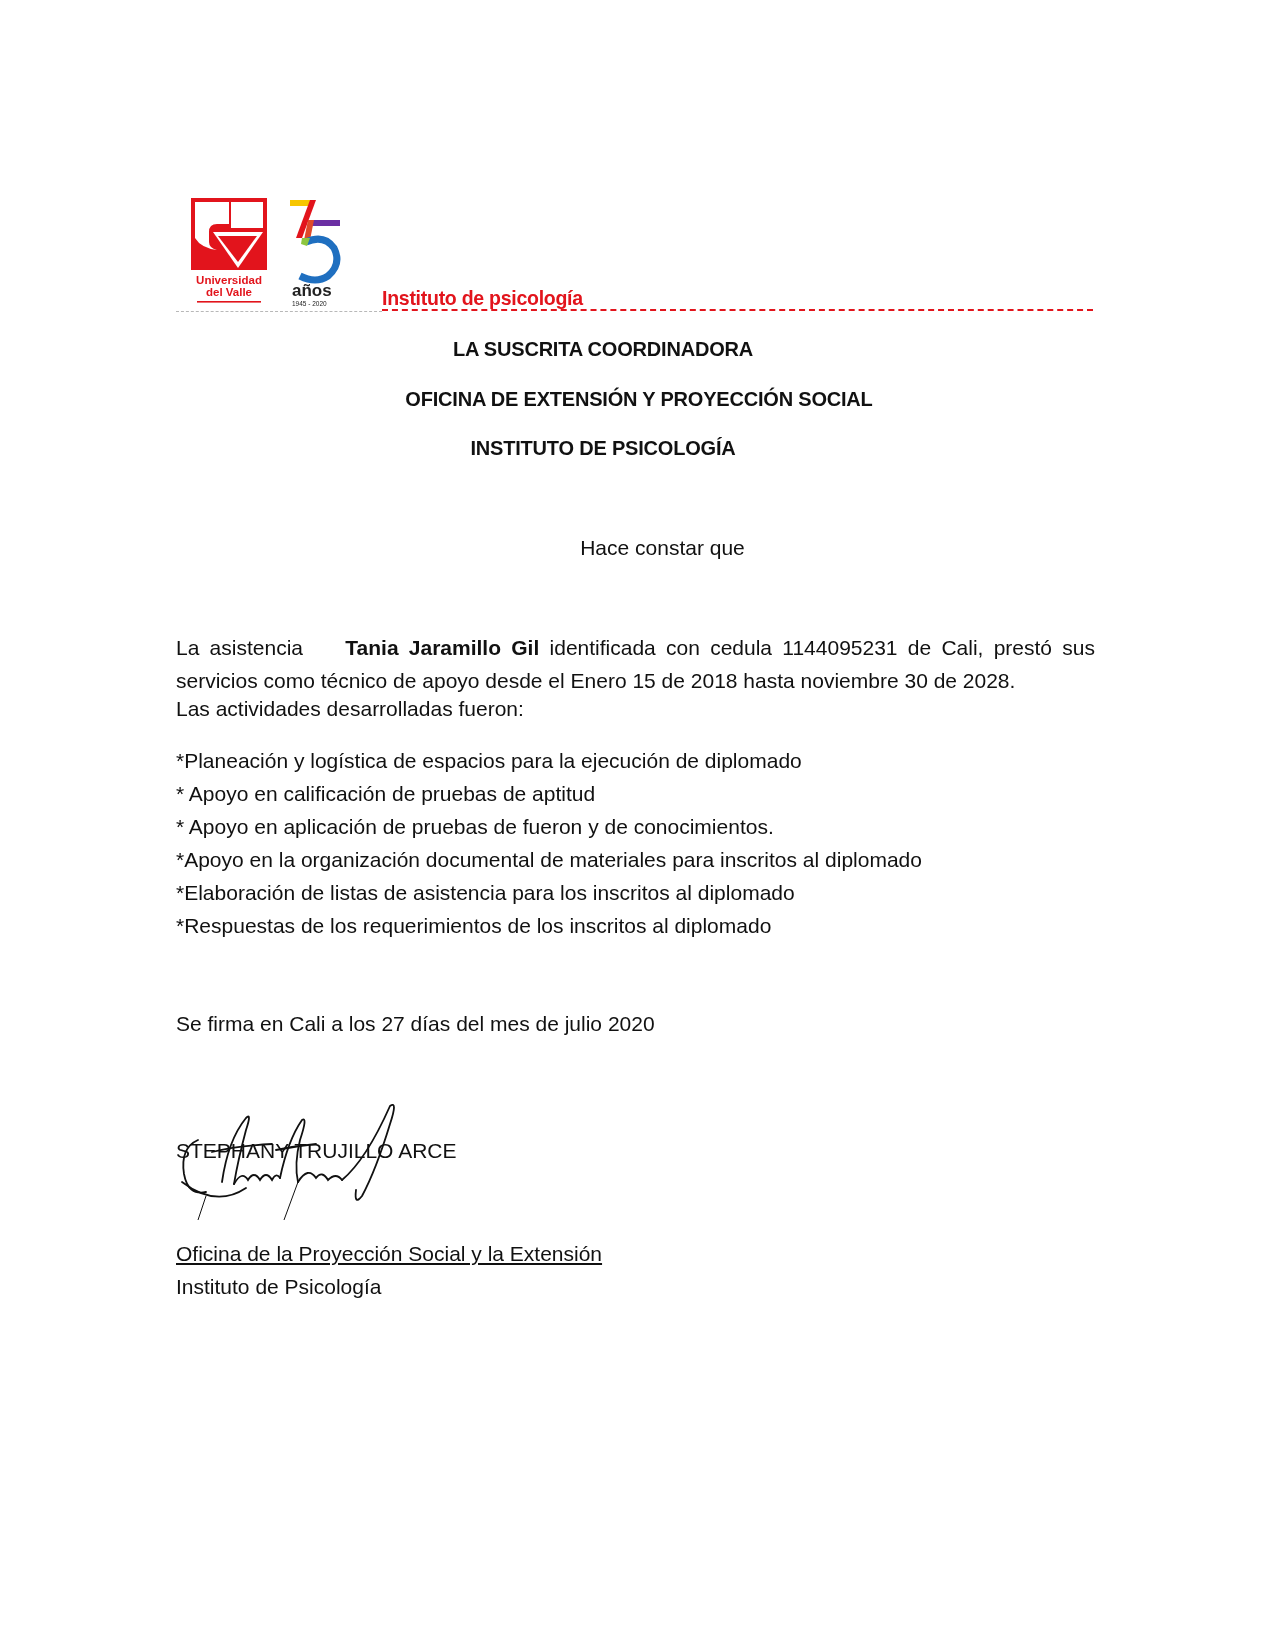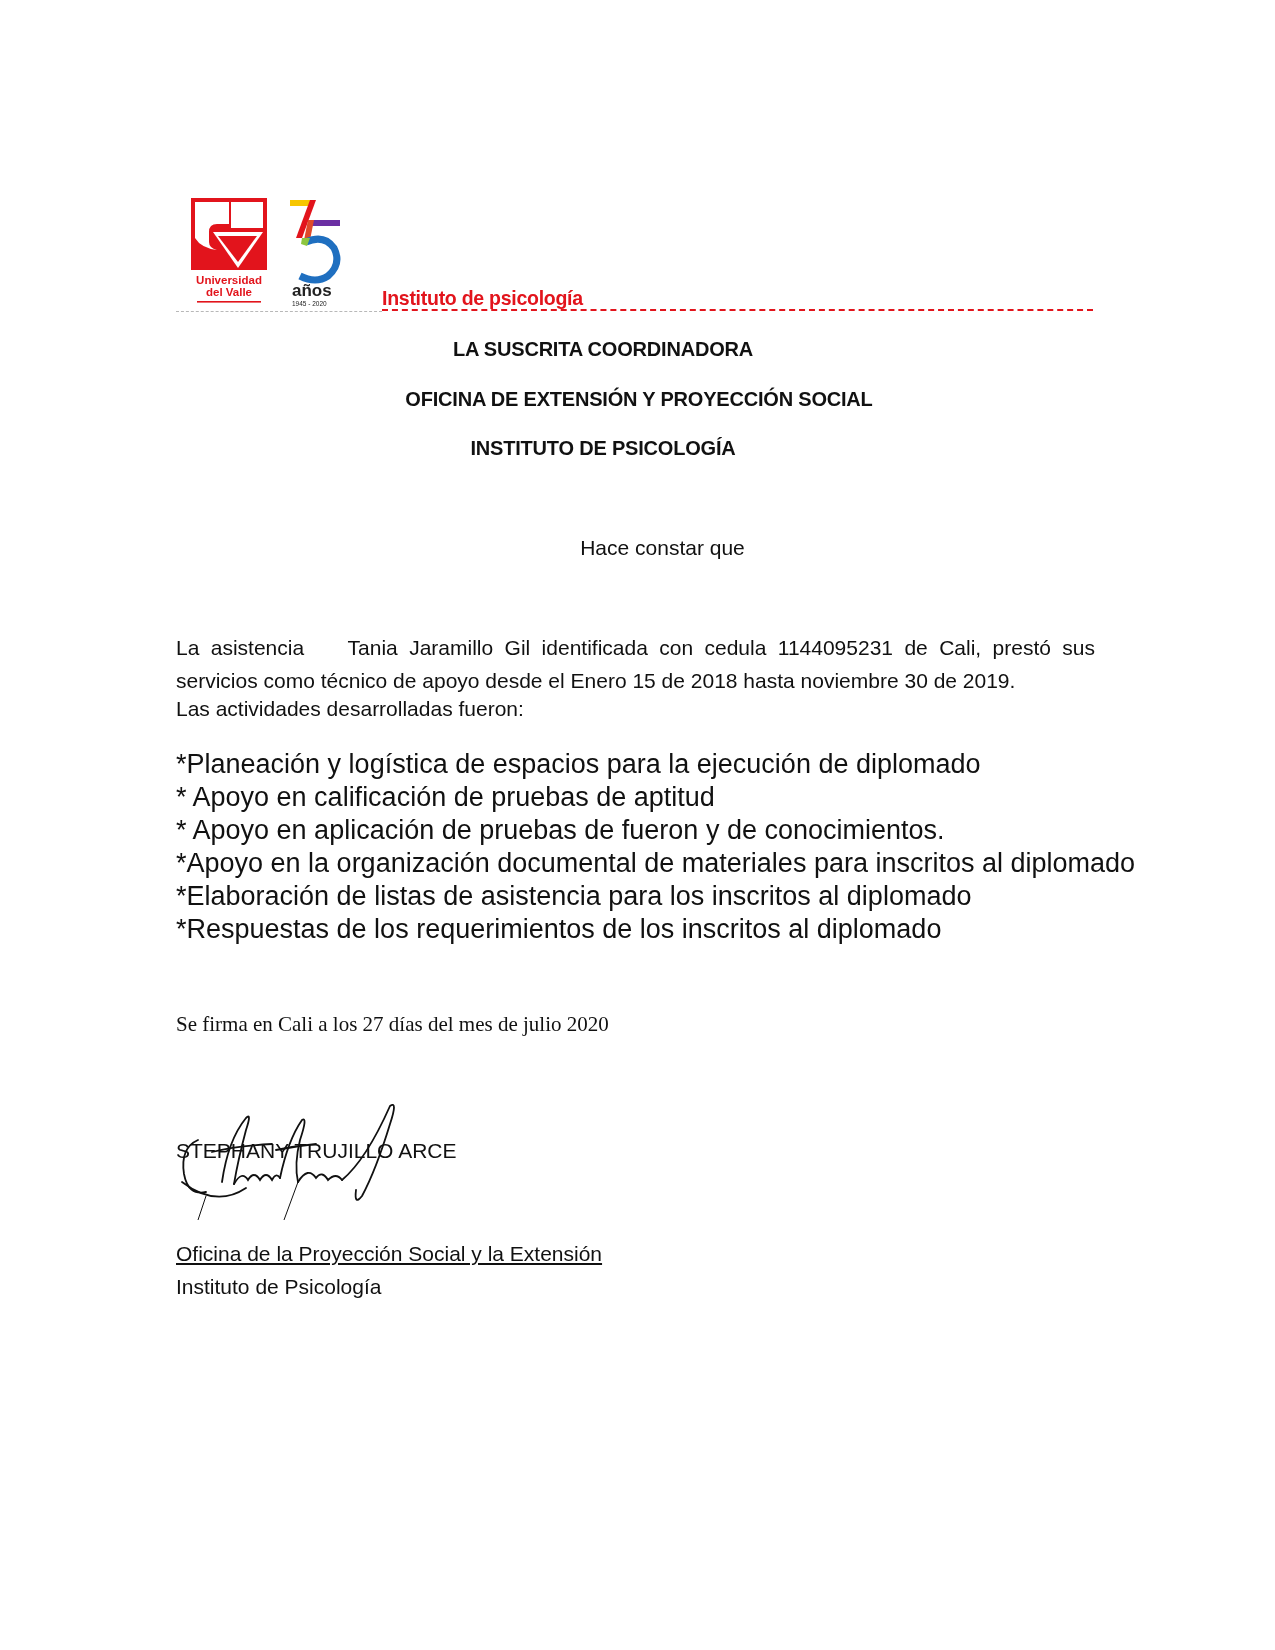--- a/index.html
+++ b/index.html
@@ -22,24 +22,24 @@
              font-size: 20px; letter-spacing: -0.2px; }
   #heading-1 { top: 338px; }
   #heading-2 { top: 388px; margin-left: 36px; }
   #heading-3 { top: 437px; }
   #intro { left: 0; width: 1275px; text-align: center; top: 536px; font-size: 21px; padding-left: 25px; }
 
   
   .line { left: 176px; font-size: 21px; white-space: nowrap; }
   #para { left: 176px; top: 631px; width: 919px; font-size: 21px; line-height: 33px;
           text-align: justify; text-align-last: left; }
-  #para b { font-weight: normal; margin-left: 32px; }
+  #para b { font-weight: bold; margin-left: 32px; }
   #activities-intro-line { top: 697px; }
-  .act { font-size: 27px; }
-  #date-line { top: 1012px; font-family: Liberation Serif, serif; }
+  .act { font-size: 21px; }
+  #date-line { top: 1012px; }
 
   
   #signature { left: 176px; top: 1100px; width: 240px; height: 120px; }
   #signer-name { top: 1139px; }
   #signer-office { top: 1242px; text-decoration: underline; }
   #signer-inst { top: 1275px; }
 </style>
 </head>
 <body>
 
@@ -68,21 +68,21 @@
 <div id="header-rule-grey" class="abs"></div>
 <div id="header-title" class="abs">Instituto de psicología</div>
 <div id="header-rule-red" class="abs"></div>
 
 <div id="heading-1" class="abs heading">LA SUSCRITA COORDINADORA</div>
 <div id="heading-2" class="abs heading">OFICINA DE EXTENSIÓN Y PROYECCIÓN SOCIAL</div>
 <div id="heading-3" class="abs heading">INSTITUTO DE PSICOLOGÍA</div>
 
 <div id="intro" class="abs">Hace constar que</div>
 
-<div id="para" class="abs"><span>La asistencia </span><b>Tania Jaramillo Gil</b><span> identificada con cedula 1144095231 de Cali, prestó sus servicios como técnico de apoyo desde el Enero 15  de 2018 hasta noviembre 30 de 2019.</span></div>
+<div id="para" class="abs"><span>La asistencia </span><b>Tania Jaramillo Gil</b><span> identificada con cedula 1144095231 de Cali, prestó sus servicios como técnico de apoyo desde el Enero 15  de 2018 hasta noviembre 30 de 2028.</span></div>
 <div id="activities-intro-line" class="abs line">Las actividades desarrolladas fueron:</div>
 
 <div class="abs line act" style="top:749px">*Planeación y logística de espacios para la ejecución de diplomado</div>
 <div class="abs line act" style="top:782px">* Apoyo en calificación de pruebas de aptitud</div>
 <div class="abs line act" style="top:815px">* Apoyo en aplicación de pruebas de fueron y de conocimientos.</div>
 <div class="abs line act" style="top:848px">*Apoyo en la organización documental de materiales para inscritos al diplomado</div>
 <div class="abs line act" style="top:881px">*Elaboración de listas de asistencia para los inscritos al diplomado</div>
 <div class="abs line act" style="top:914px">*Respuestas de los requerimientos de los inscritos al diplomado</div>
 
 <div id="date-line" class="abs line">Se firma en Cali a los 27 días del mes de julio 2020</div>

